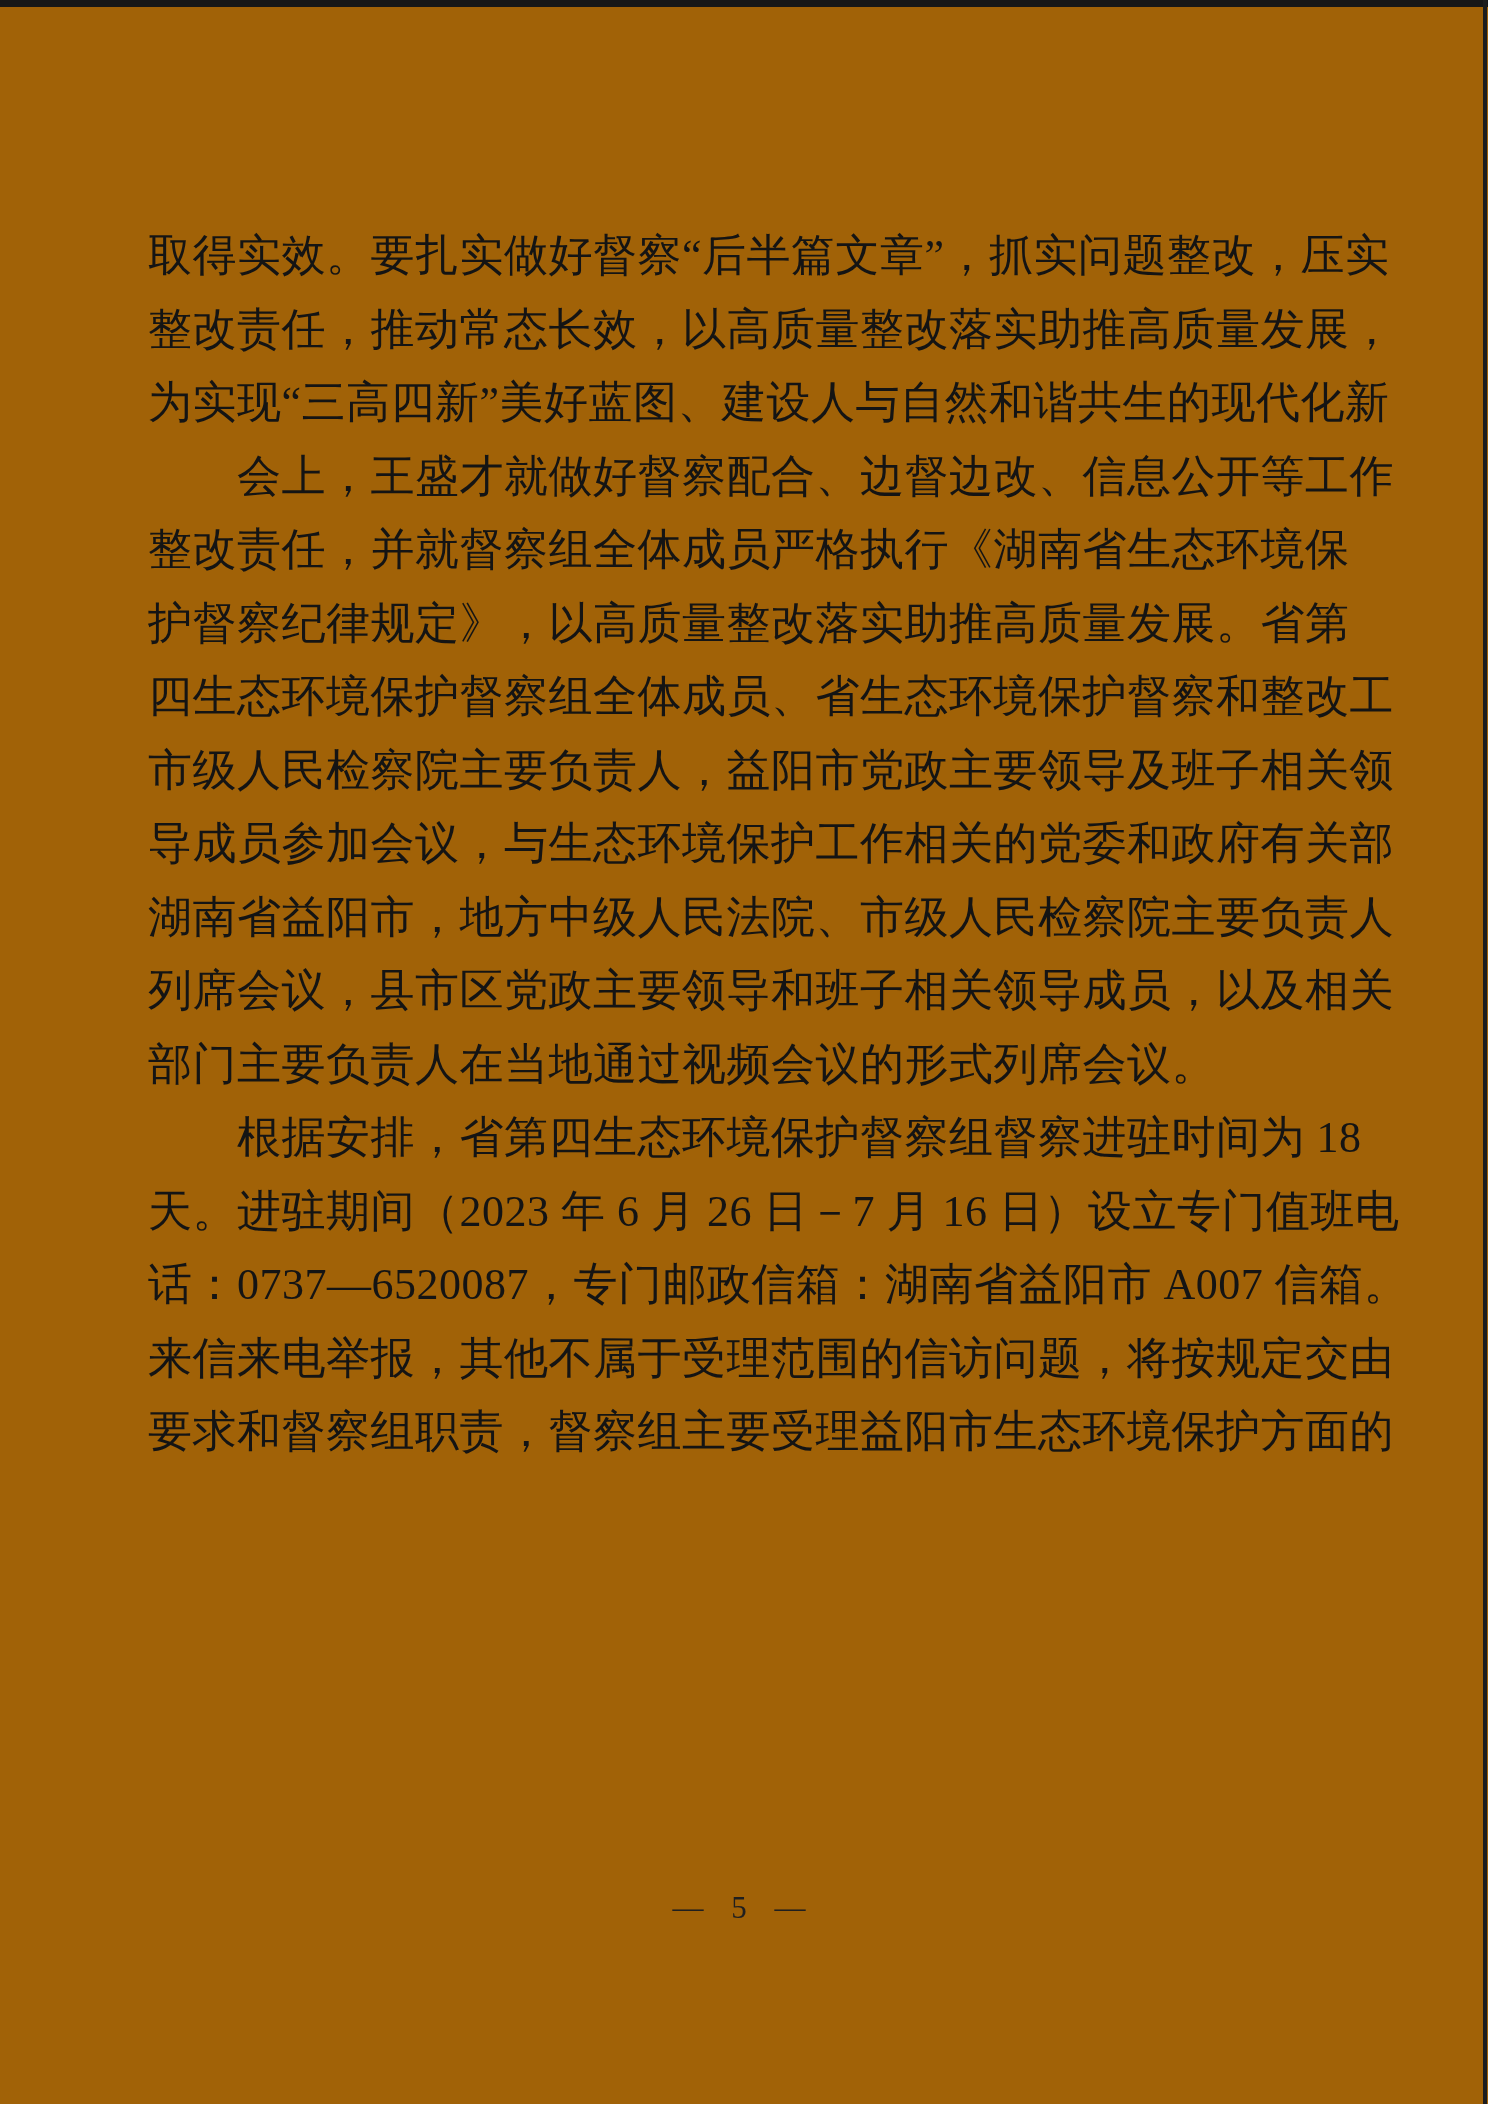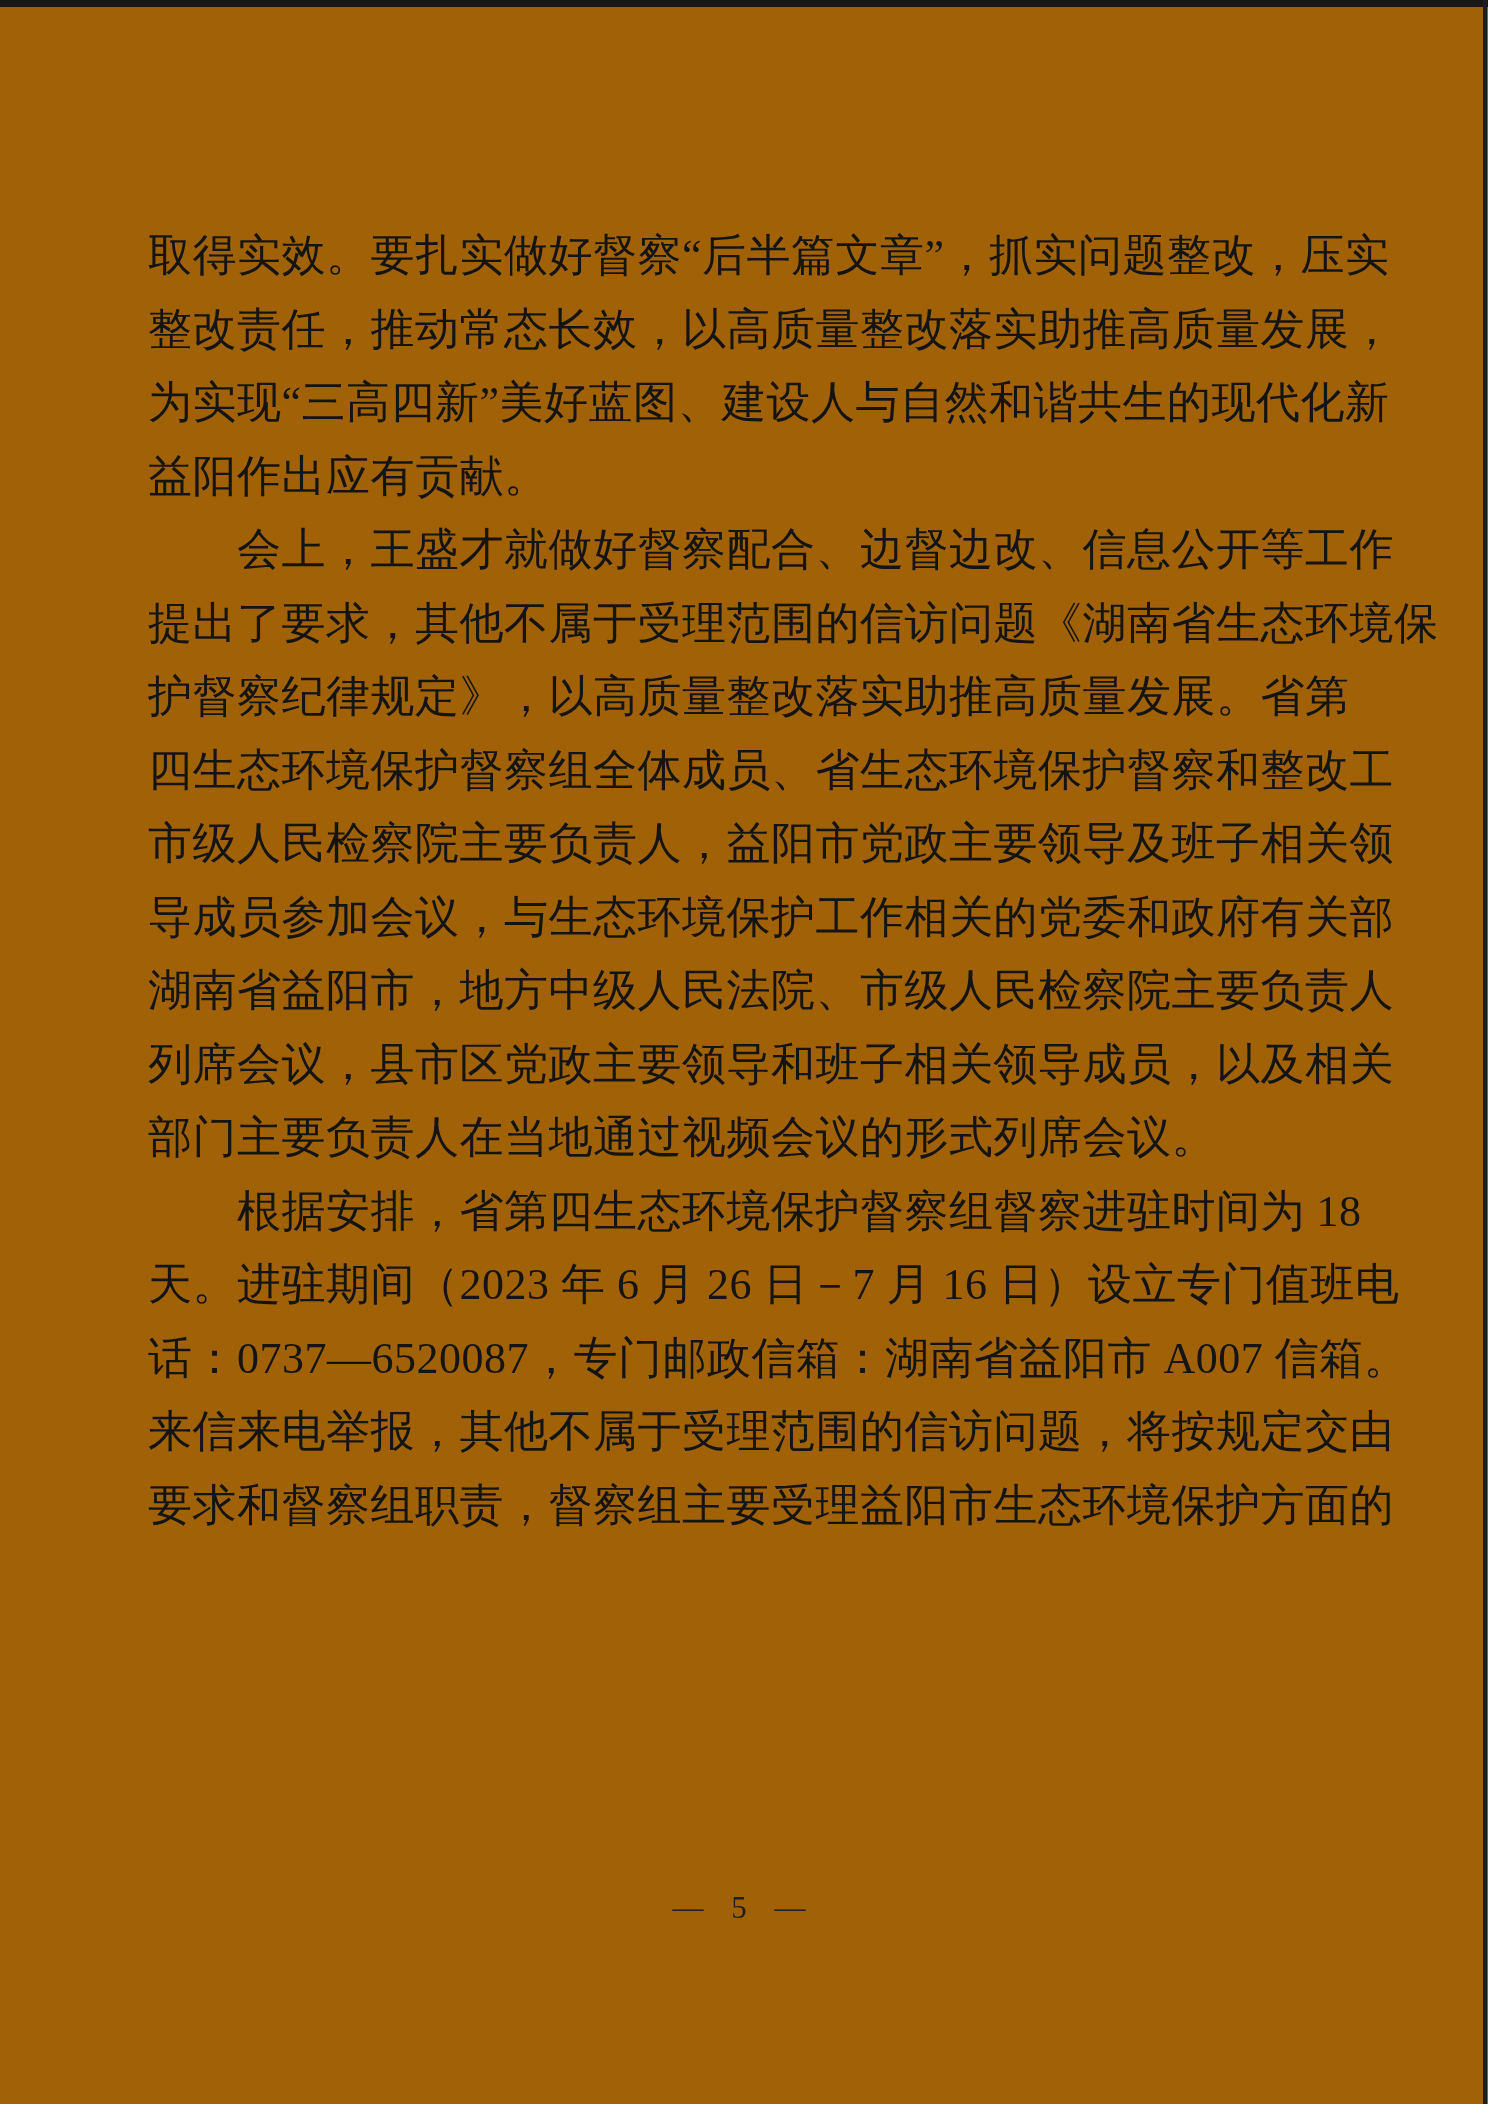--- a/index.html
+++ b/index.html
@@ -71,23 +71,22 @@
 <body>
 
 <div class="page">
   <div class="scan-edge-top"></div>
   <div class="scan-edge-right"></div>
 
   <div class="text-block">
     <div class="line">取得实效。要扎实做好督察“后半篇文章”，抓实问题整改，压实</div>
     <div class="line">整改责任，推动常态长效，以高质量整改落实助推高质量发展，</div>
     <div class="line">为实现“三高四新”美好蓝图、建设人与自然和谐共生的现代化新</div>
-    <div class="line end">益阳作出应有贡献。</div>
     <div class="line indent">会上，王盛才就做好督察配合、边督边改、信息公开等工作</div>
-    <div class="line">提出了要求，其他不属于受理范围的信访问题《湖南省生态环境保</div>
+    <div class="line">整改责任，并就督察组全体成员严格执行《湖南省生态环境保</div>
     <div class="line">护督察纪律规定》，以高质量整改落实助推高质量发展。省第</div>
     <div class="line">四生态环境保护督察组全体成员、省生态环境保护督察和整改工</div>
     <div class="line">市级人民检察院主要负责人，益阳市党政主要领导及班子相关领</div>
     <div class="line">导成员参加会议，与生态环境保护工作相关的党委和政府有关部</div>
     <div class="line">湖南省益阳市，地方中级人民法院、市级人民检察院主要负责人</div>
     <div class="line">列席会议，县市区党政主要领导和班子相关领导成员，以及相关</div>
     <div class="line end">部门主要负责人在当地通过视频会议的形式列席会议。</div>
     <div class="line indent">根据安排，省第四生态环境保护督察组督察进驻时间为 18</div>
     <div class="line">天。进驻期间（2023 年 6 月 26 日－7 月 16 日）设立专门值班电</div>
     <div class="line">话：0737—6520087，专门邮政信箱：湖南省益阳市 A007 信箱。</div>

